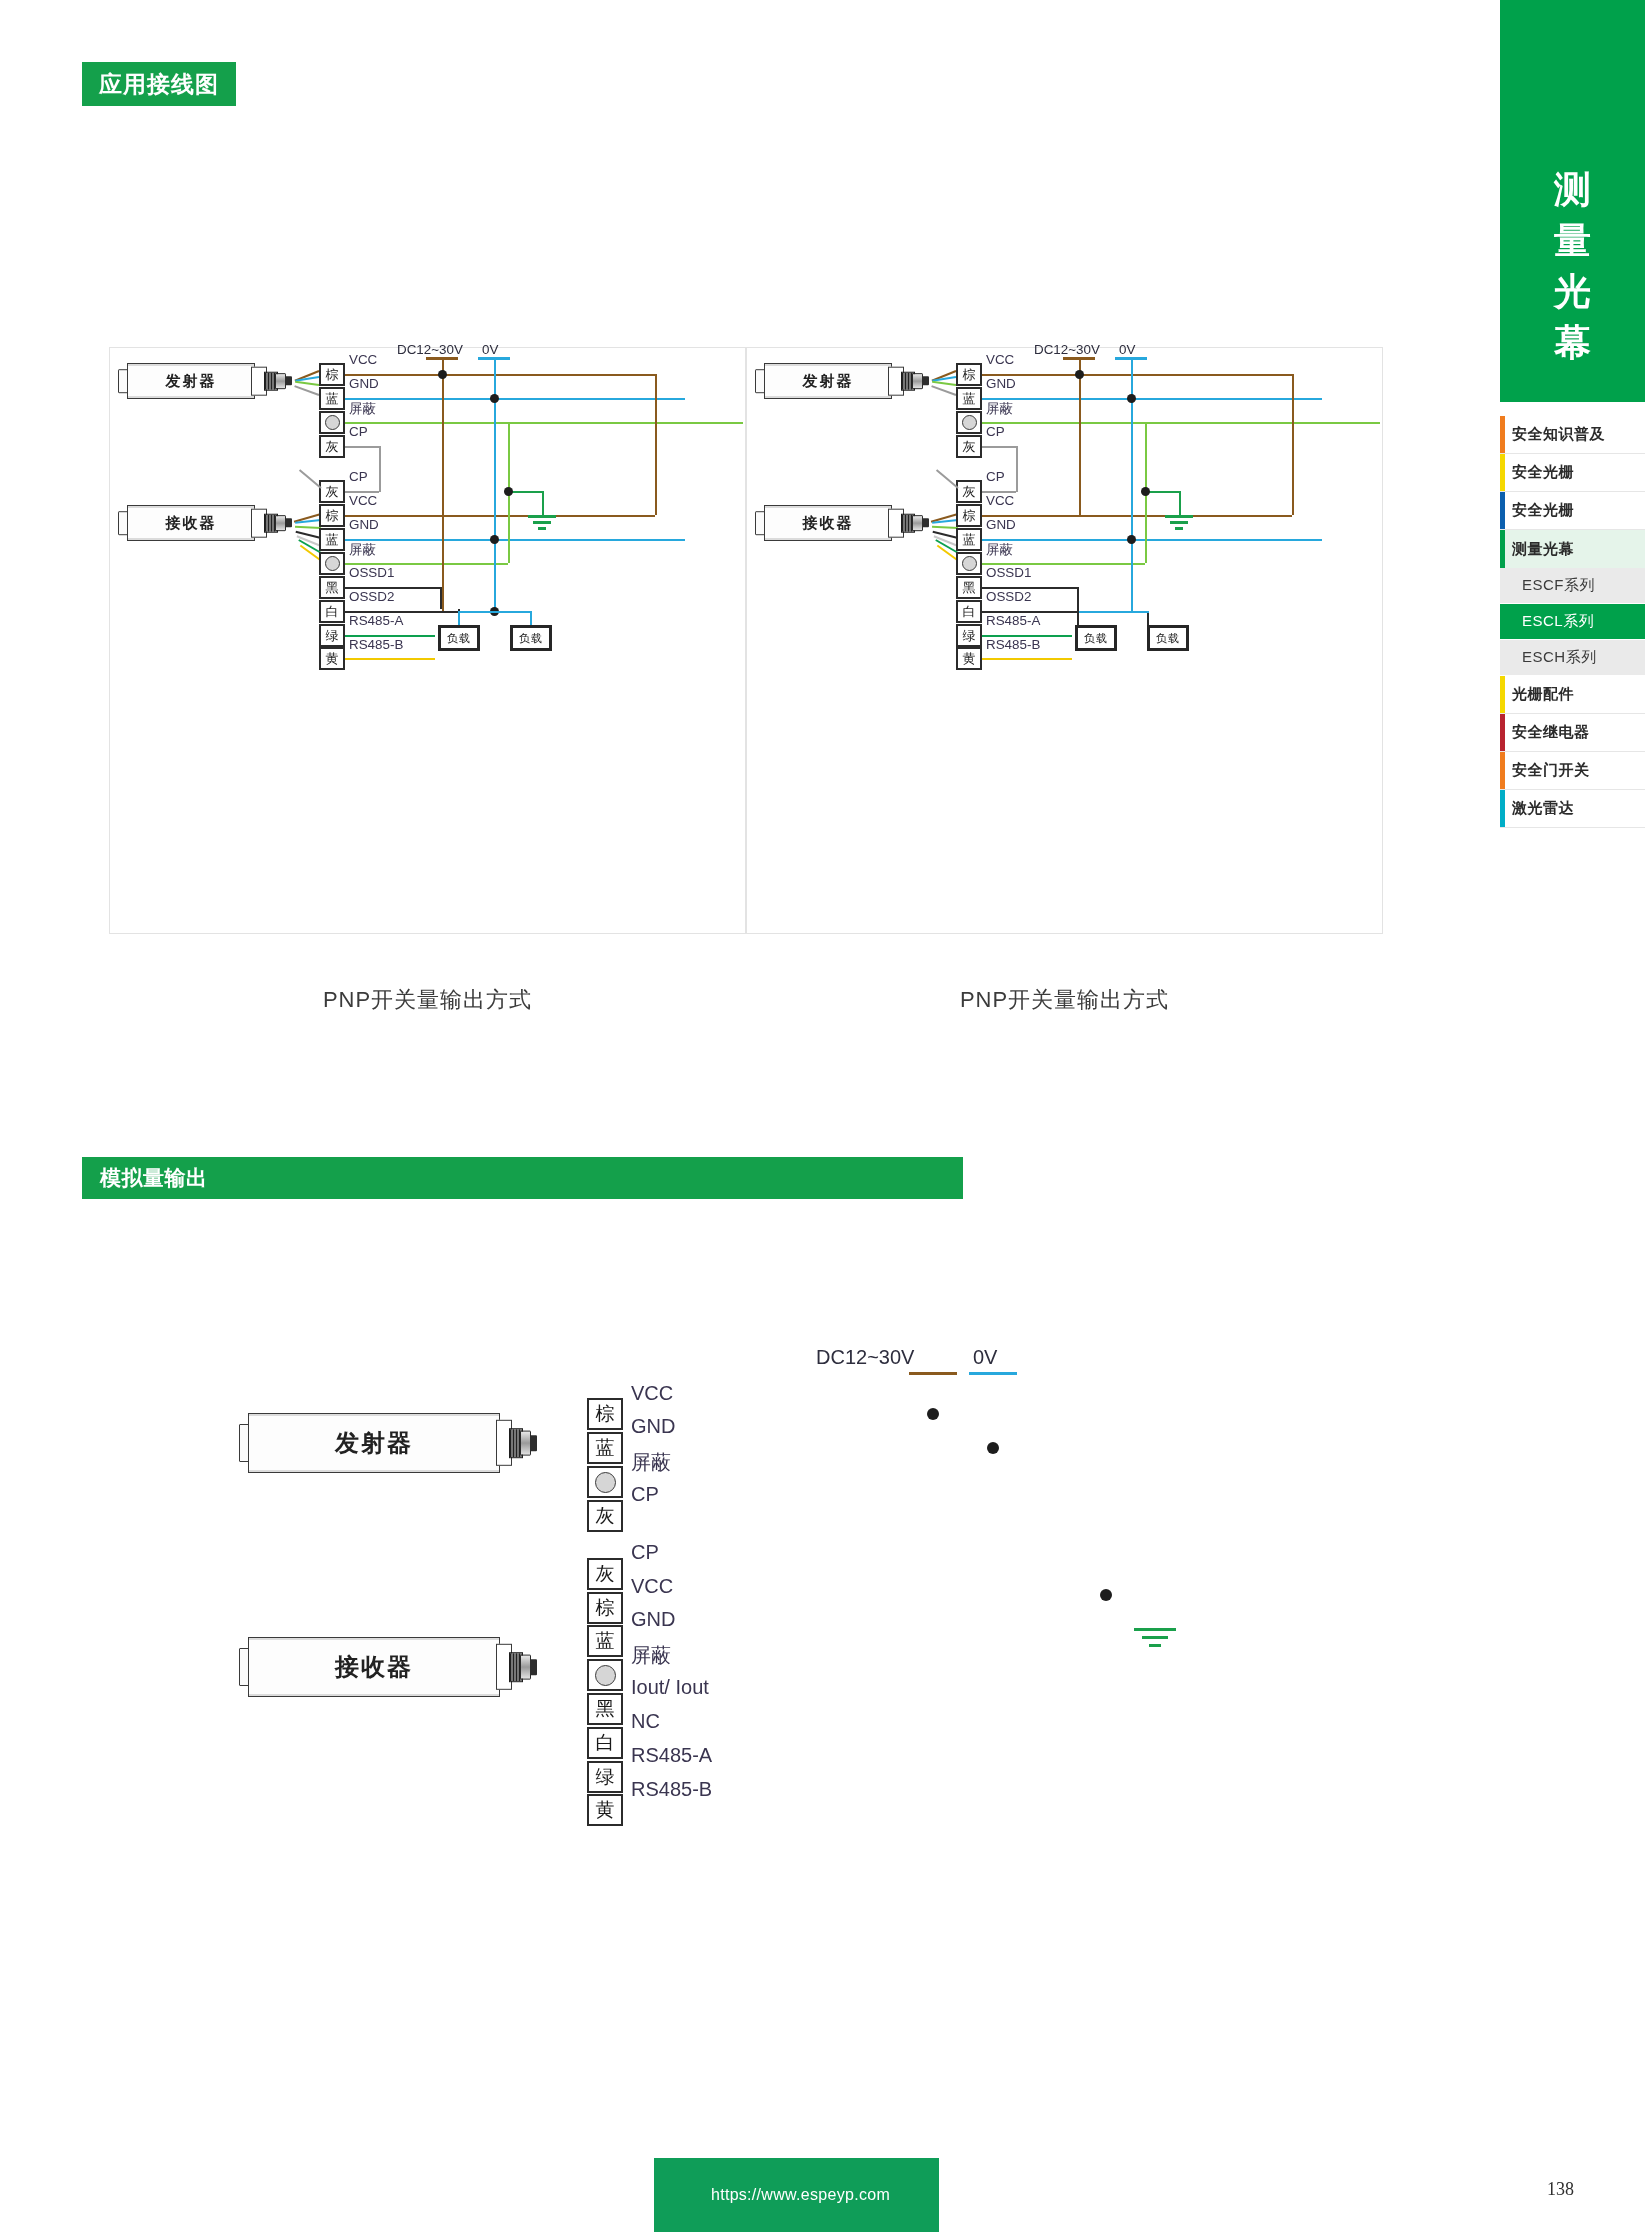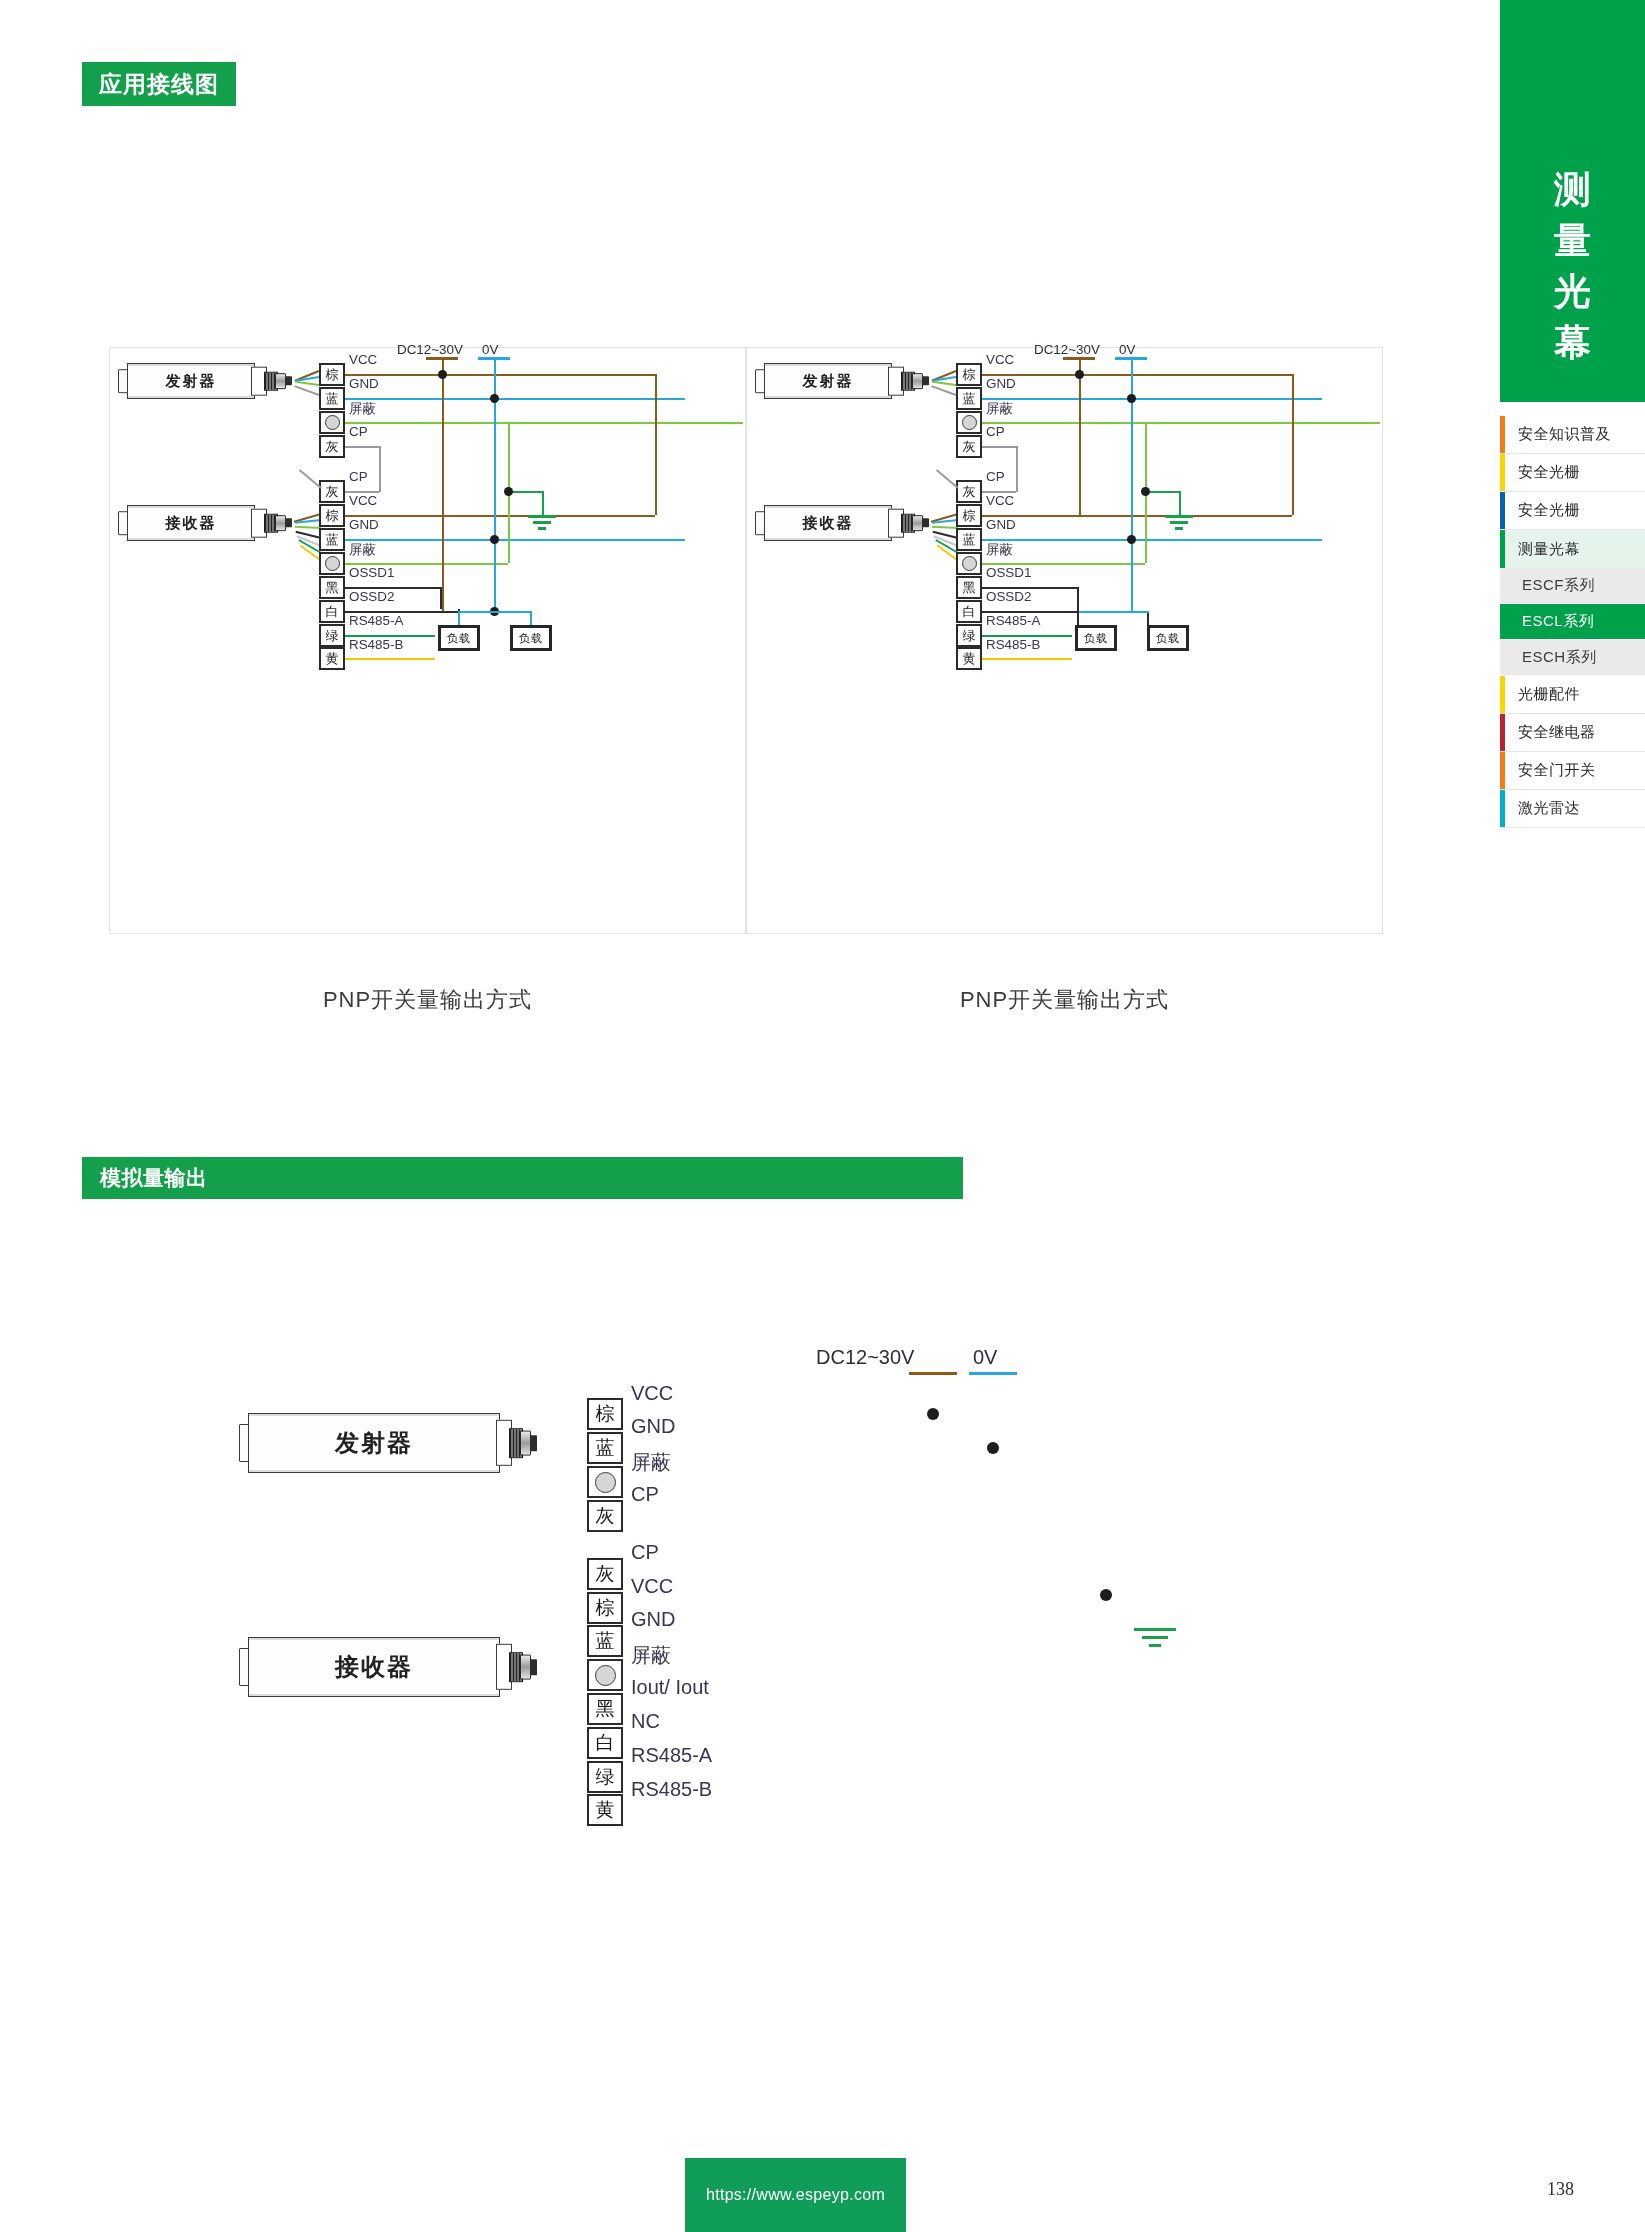--- a/index.html
+++ b/index.html
@@ -135,39 +135,39 @@
     position:absolute;left:1500px;top:0;width:145px;height:402px;
     background:#00a14b;color:#fff;
     display:flex;flex-direction:column;align-items:center;justify-content:center;
     gap:14px;padding-top:129px;box-sizing:border-box;
   }
   .side-tab span{font-size:37px;font-weight:bold;line-height:1;}
 
   .nav{position:absolute;left:1500px;top:416px;width:145px;}
   .nav-item{
     position:relative;height:38px;display:flex;align-items:center;
-    padding-left:18px;box-sizing:border-box;
-    font-size:15px;font-weight:normal;color:#2b2b2b;letter-spacing:0.5px;
+    padding-left:12px;box-sizing:border-box;
+    font-size:15px;font-weight:bold;color:#2b2b2b;letter-spacing:0.5px;
     border-bottom:1px solid #e6e6e6;background:#fff;
   }
   .nav-item .accent{position:absolute;left:0;top:0;bottom:0;width:5px;}
   .nav-item.sub{
     font-weight:normal;font-size:15px;background:#eaeaea;color:#3b3b3b;
     border-bottom:1px solid #fff;padding-left:22px;height:36px;
   }
   .nav-item.sub.active{background:#00a14b;color:#fff;}
   .nav-item.active-grp{background:#e5f4ea;}
   .nav-item.no-border{border-bottom:none;}
 
   
   .footer-url{
-    position:absolute;left:685px;top:2158px;width:221px;height:74px;
+    position:absolute;left:654px;top:2158px;width:277px;height:74px;
     background:#0f9d58;color:#fff;
     display:flex;align-items:center;justify-content:center;
-    font-size:16px;letter-spacing:0.3px;
+    font-size:16px;letter-spacing:0.3px;padding-left:8px;
   }
   .page-num{
     position:absolute;right:72px;top:2179px;
     font-size:18px;color:#2f2f2f;font-family:"Liberation Serif","DejaVu Serif",serif;
   }
 </style>
 </head>
 <body>
 
 <div class="page">

